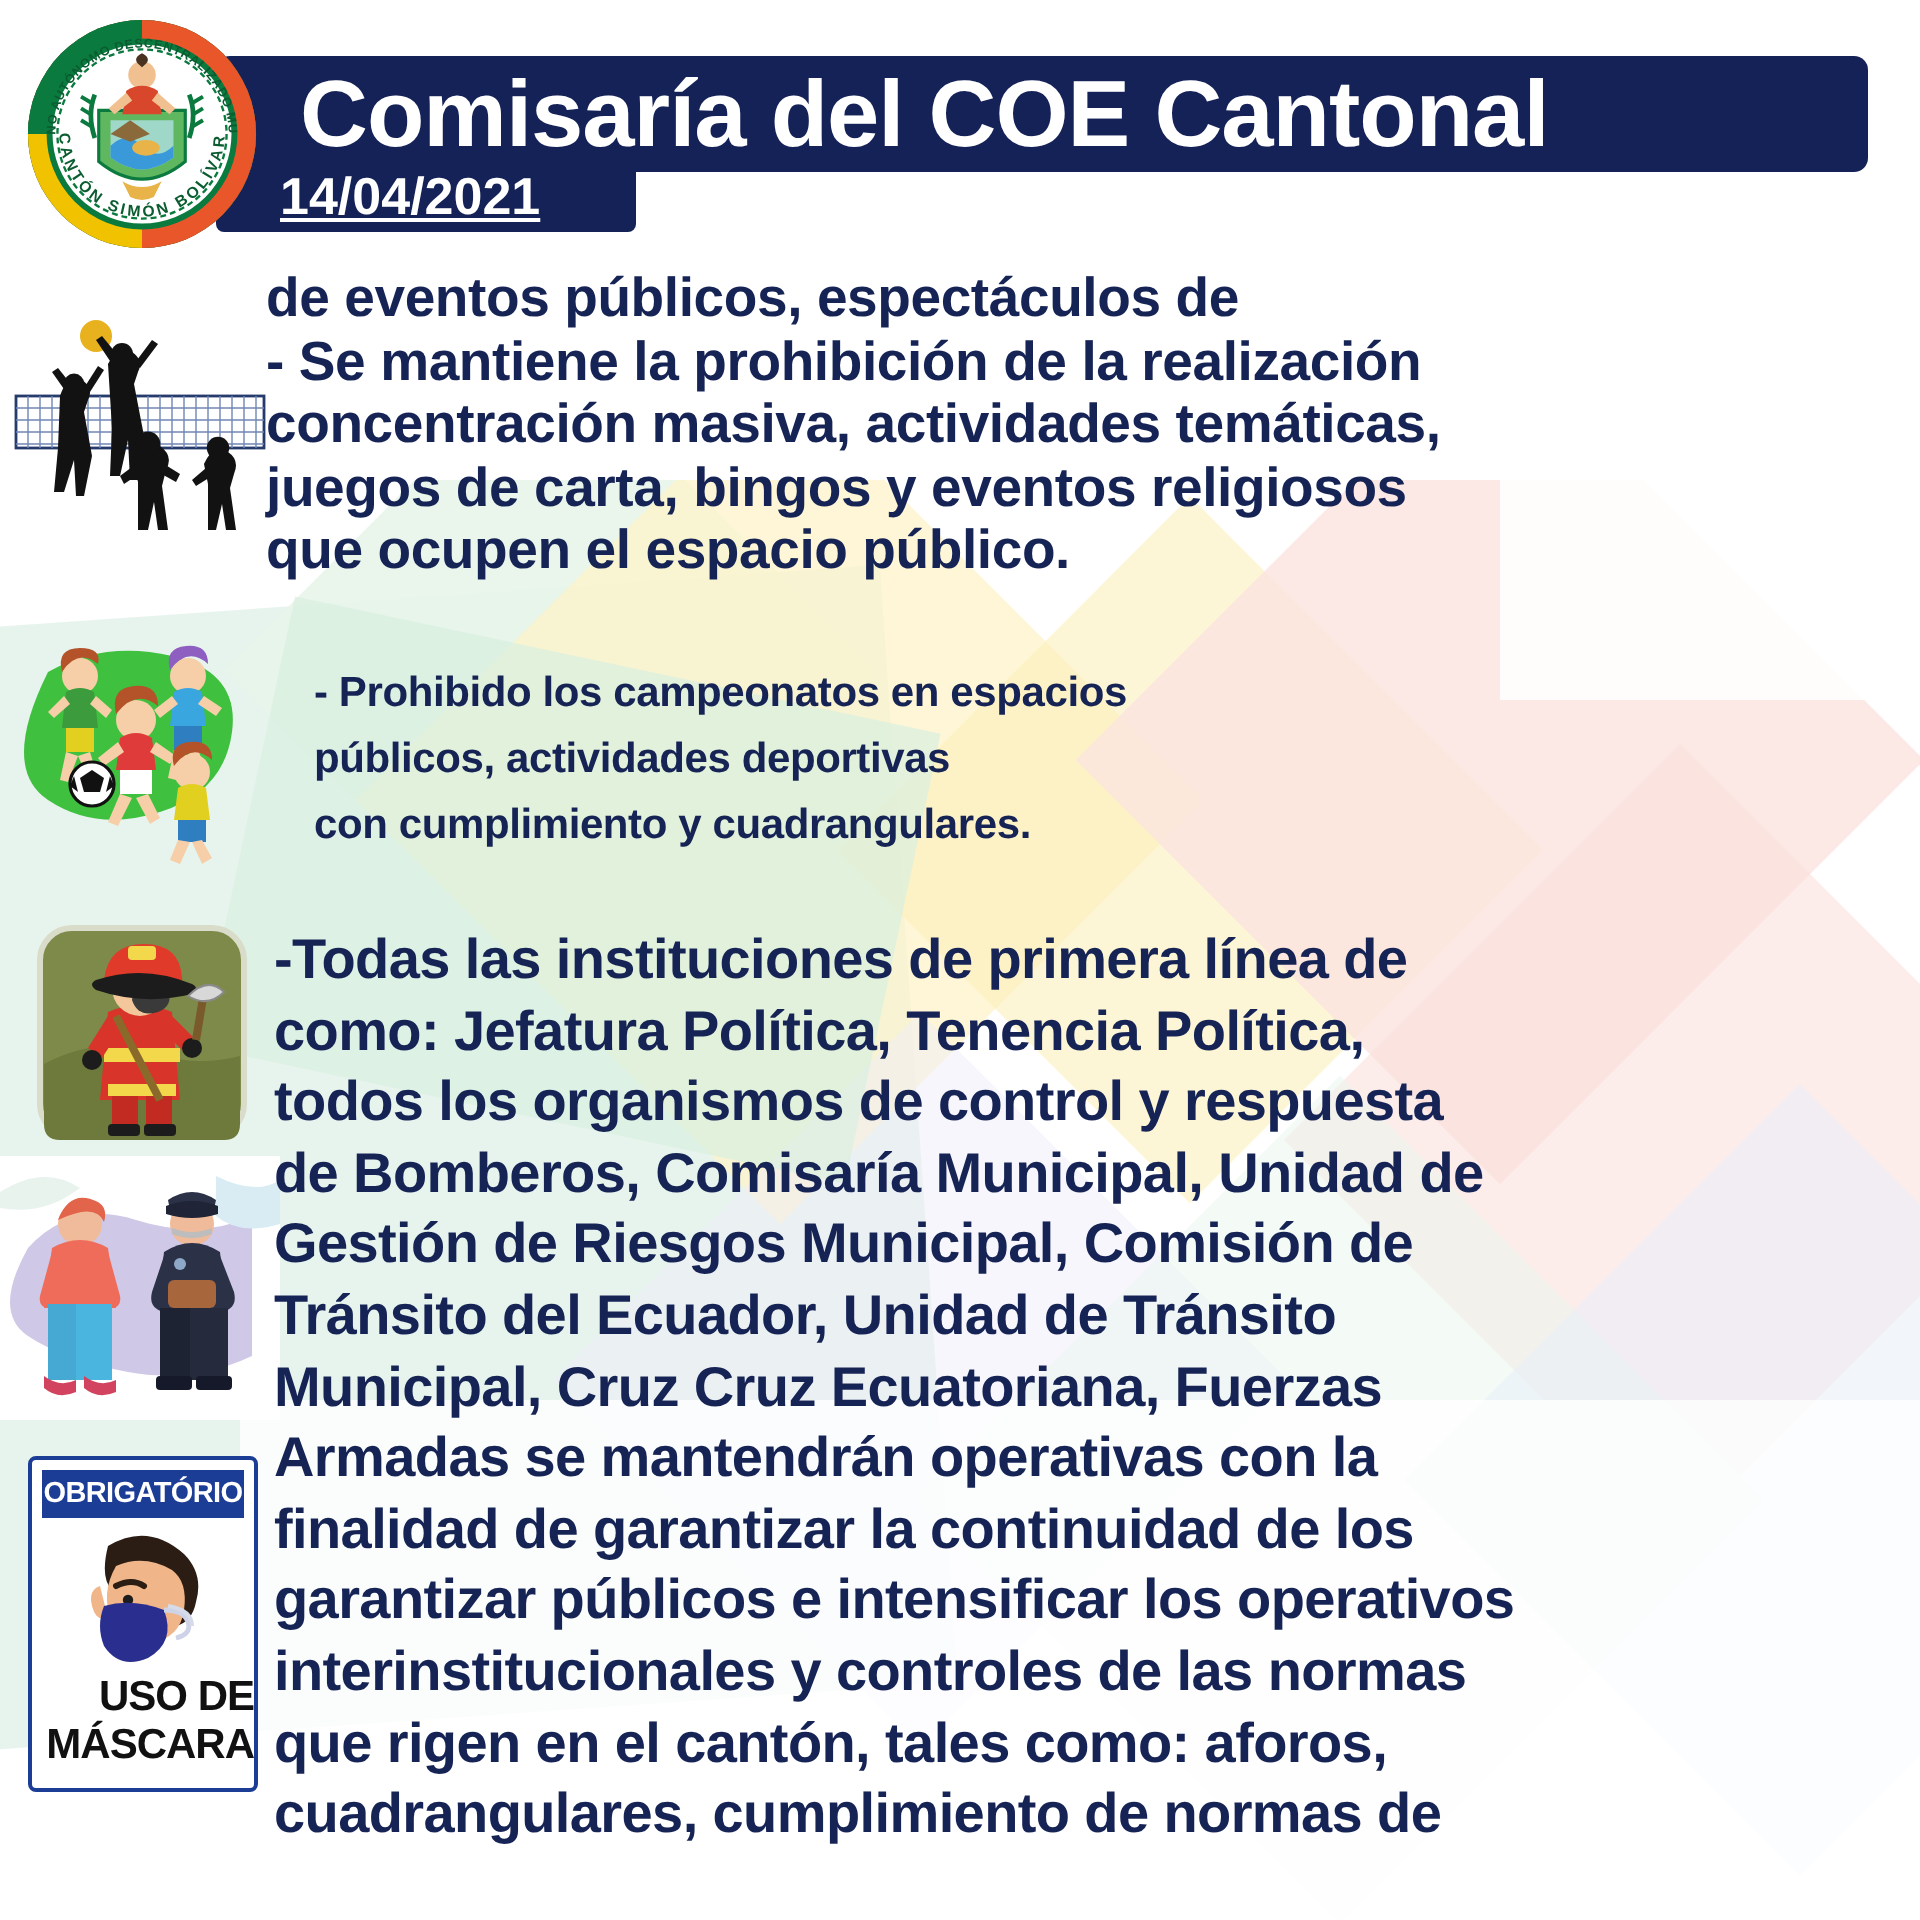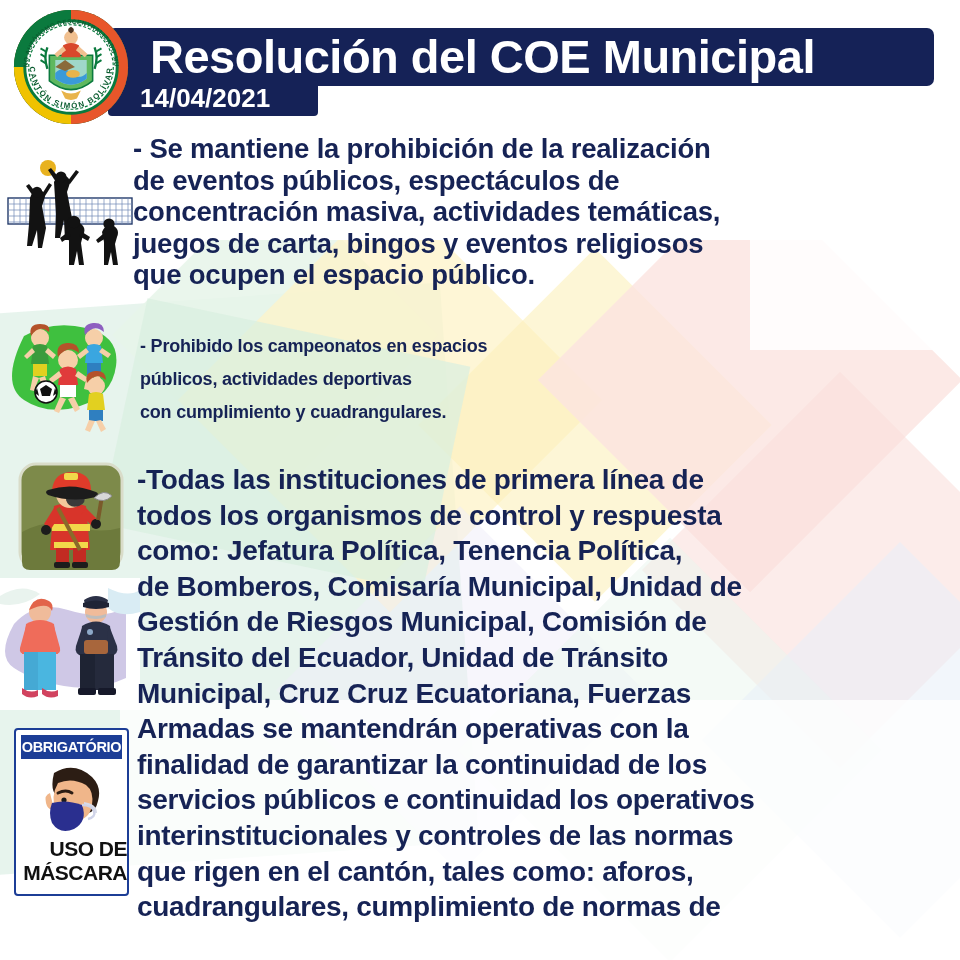--- a/index.html
+++ b/index.html
@@ -90,41 +90,42 @@
   }
   .date-text {
     position: absolute;
     left: 140px; top: 82px;
     height: 32px; line-height: 32px;
     color: #ffffff;
     font-size: 26px;
     font-weight: bold;
     letter-spacing: 0px;
     white-space: nowrap;
+    text-decoration: underline;
   }
 
   
   .seal { position: absolute; left: 12px; top: 8px; width: 118px; height: 118px; }
 
   
   .content { position: absolute; left: 0; top: 0; width: 960px; height: 960px; z-index: 6; }
   .para {
     position: absolute;
     color: #162355;
     font-weight: bold;
     font-family: "Liberation Sans", sans-serif;
   }
   .p1 {
     left: 133px; top: 133px; width: 800px;
     font-size: 27.5px; line-height: 31.5px;
     letter-spacing: -0.2px;
   }
   .p2 {
-    left: 140px; top: 330px; width: 790px;
-    font-size: 18px; line-height: 33px;
+    left: 157px; top: 330px; width: 790px;
+    font-size: 21px; line-height: 33px;
     letter-spacing: -0.2px;
   }
   .p3 {
     left: 137px; top: 462px; width: 812px;
     font-size: 28px; line-height: 35.6px;
     letter-spacing: -0.3px;
   }
   .para .ln { display: block; white-space: nowrap; }
 
   
@@ -188,21 +189,21 @@
     <div class="diamond d-blue1"></div>
     <div class="bg-mint2"></div>
     <div class="bg-white-top"></div>
     <div class="bg-white-right"></div>
     <div class="bg-white-bottom"></div>
   </div>
 
   <div class="header">
     <div class="title-bar"></div>
     <div class="date-bar"></div>
-    <div class="title-text">Resolución del COE Municipal</div>
+    <div class="title-text">Comisaría del COE Cantonal</div>
     <div class="date-text">14/04/2021</div>
 
     <svg class="seal" viewBox="0 0 120 120">
       <defs>
         <path id="arcTop" d="M 16,60 A 44,44 0 0 1 104,60"></path>
         <path id="arcBot" d="M 18,60 A 42,42 0 0 0 102,60"></path>
       </defs>
       <circle cx="60" cy="60" r="58" fill="#e8562a"></circle>
       <path d="M60 2 A58 58 0 0 0 60 118 A58 58 0 0 0 60 2" fill="#0b7a3e"></path>
       <path d="M60 2 A58 58 0 0 0 2 60 L60 60 Z" fill="#0b7a3e"></path>
@@ -412,41 +413,41 @@
         <path d="M60 40 q12 2 12 10" stroke="#d7dae9" stroke-width="2" fill="none"></path>
       </svg>
       <div class="mask-l1">USO DE</div>
       <div class="mask-l2">MÁSCARA</div>
       <div class="mask-credit"></div>
     </div>
   </div>
 
   <div class="content">
     <div class="para p1">
+        <span class="ln"> de eventos públicos, espectáculos de</span>
         <span class="ln">- Se mantiene la prohibición de la realización</span>
-        <span class="ln"> de eventos públicos, espectáculos de</span>
         <span class="ln">concentración masiva, actividades temáticas,</span>
         <span class="ln"> juegos de carta, bingos y eventos religiosos</span>
         <span class="ln">que ocupen el espacio público.</span>
       </div>
     <div class="para p2">
         <span class="ln">- Prohibido los campeonatos en espacios</span>
         <span class="ln">públicos, actividades deportivas</span>
         <span class="ln">con cumplimiento y cuadrangulares.</span>
       </div>
     <div class="para p3">
         <span class="ln">-Todas las instituciones de primera línea de</span>
+        <span class="ln">como: Jefatura Política, Tenencia Política,</span>
         <span class="ln">todos los organismos de control y respuesta</span>
-        <span class="ln">como: Jefatura Política, Tenencia Política,</span>
         <span class="ln">de Bomberos, Comisaría Municipal, Unidad de</span>
         <span class="ln">Gestión de Riesgos Municipal, Comisión de</span>
         <span class="ln">Tránsito del Ecuador, Unidad de Tránsito</span>
         <span class="ln"> Municipal, Cruz Cruz Ecuatoriana, Fuerzas</span>
         <span class="ln">Armadas se mantendrán operativas con la</span>
         <span class="ln">finalidad de garantizar la continuidad de los</span>
-        <span class="ln">servicios públicos e continuidad los operativos</span>
+        <span class="ln">garantizar públicos e intensificar los operativos</span>
         <span class="ln">interinstitucionales y controles de las normas</span>
         <span class="ln">que rigen en el cantón, tales como: aforos,</span>
         <span class="ln">cuadrangulares, cumplimiento de normas de</span>
       </div>
   </div>
 
 </div>
 
 </body></html>

